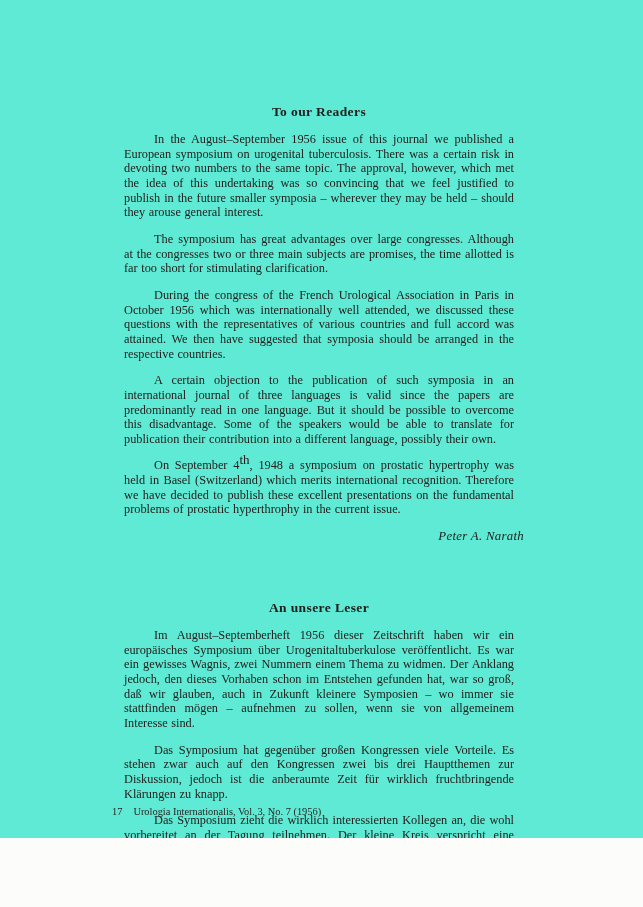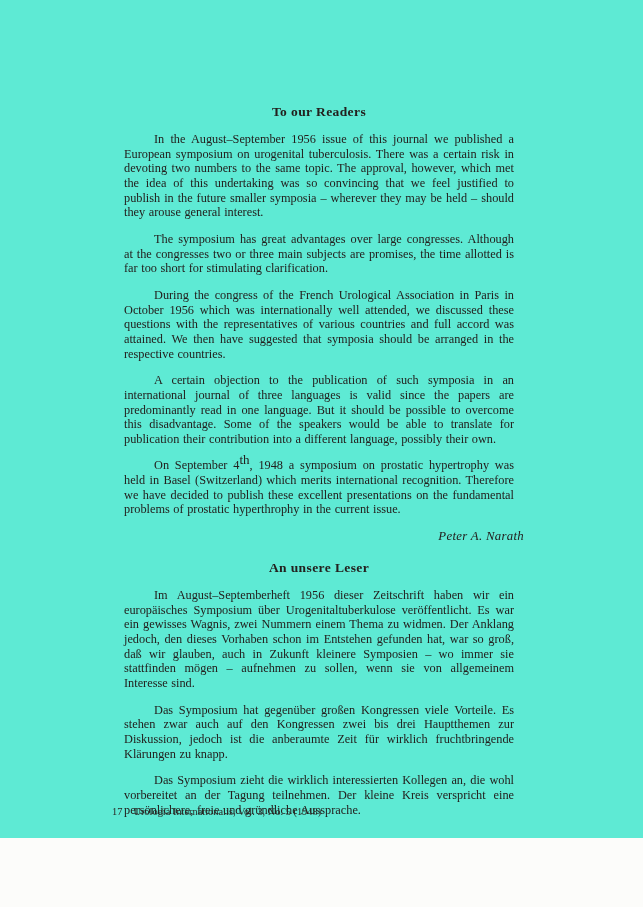--- a/index.html
+++ b/index.html
@@ -23,21 +23,21 @@
     width: 414px;
   }
   .heading {
     font-weight: bold;
     text-align: center;
     font-size: 13.5px;
     line-height: 16px;
     letter-spacing: 0.4px;
   }
   .heading-en { margin: 104px 0 7px 0; }
-  .heading-de { margin: 16px 0 7px 0; }
+  .heading-de { margin: 56px 0 7px 0; }
   p.body-para {
     margin: 12px;
     font-size: 12.3px;
     line-height: 14.65px;
     text-align: justify;
     text-indent: 30px;
     word-spacing: 0.5px;
   }
   p.body-para sup {
     font-size: 13px;
@@ -82,15 +82,15 @@
 
     <div class="heading heading-de">An unsere Leser</div>
 
     <p class="body-para">Im August–Septemberheft 1956 dieser Zeitschrift haben wir ein europäisches Symposium über Urogenitaltuberkulose veröffentlicht. Es war ein gewisses Wagnis, zwei Nummern einem Thema zu widmen. Der Anklang jedoch, den dieses Vorhaben schon im Entstehen gefunden hat, war so groß, daß wir glauben, auch in Zukunft kleinere Symposien – wo immer sie stattfinden mögen – aufnehmen zu sollen, wenn sie von allgemeinem Interesse sind.</p>
     <p class="body-para">Das Symposium hat gegenüber großen Kongressen viele Vorteile. Es stehen zwar auch auf den Kongressen zwei bis drei Hauptthemen zur Diskussion, jedoch ist die anberaumte Zeit für wirklich fruchtbringende Klärungen zu knapp.</p>
     <p class="body-para">Das Symposium zieht die wirklich interessierten Kollegen an, die wohl vorbereitet an der Tagung teilnehmen. Der kleine Kreis verspricht eine persönlichere, freie und gründliche Aussprache.</p>
 
   </div>
 
   <div class="footer">
-    <span class="footer-number">17</span><span>Urologia Internationalis, Vol. 3, No. 5 (1948)</span>
+    <span class="footer-number">17</span><span>Urologia Internationalis, Vol. 3, No. 7 (1956)</span>
   </div>
 </div>
 
 </body></html>

